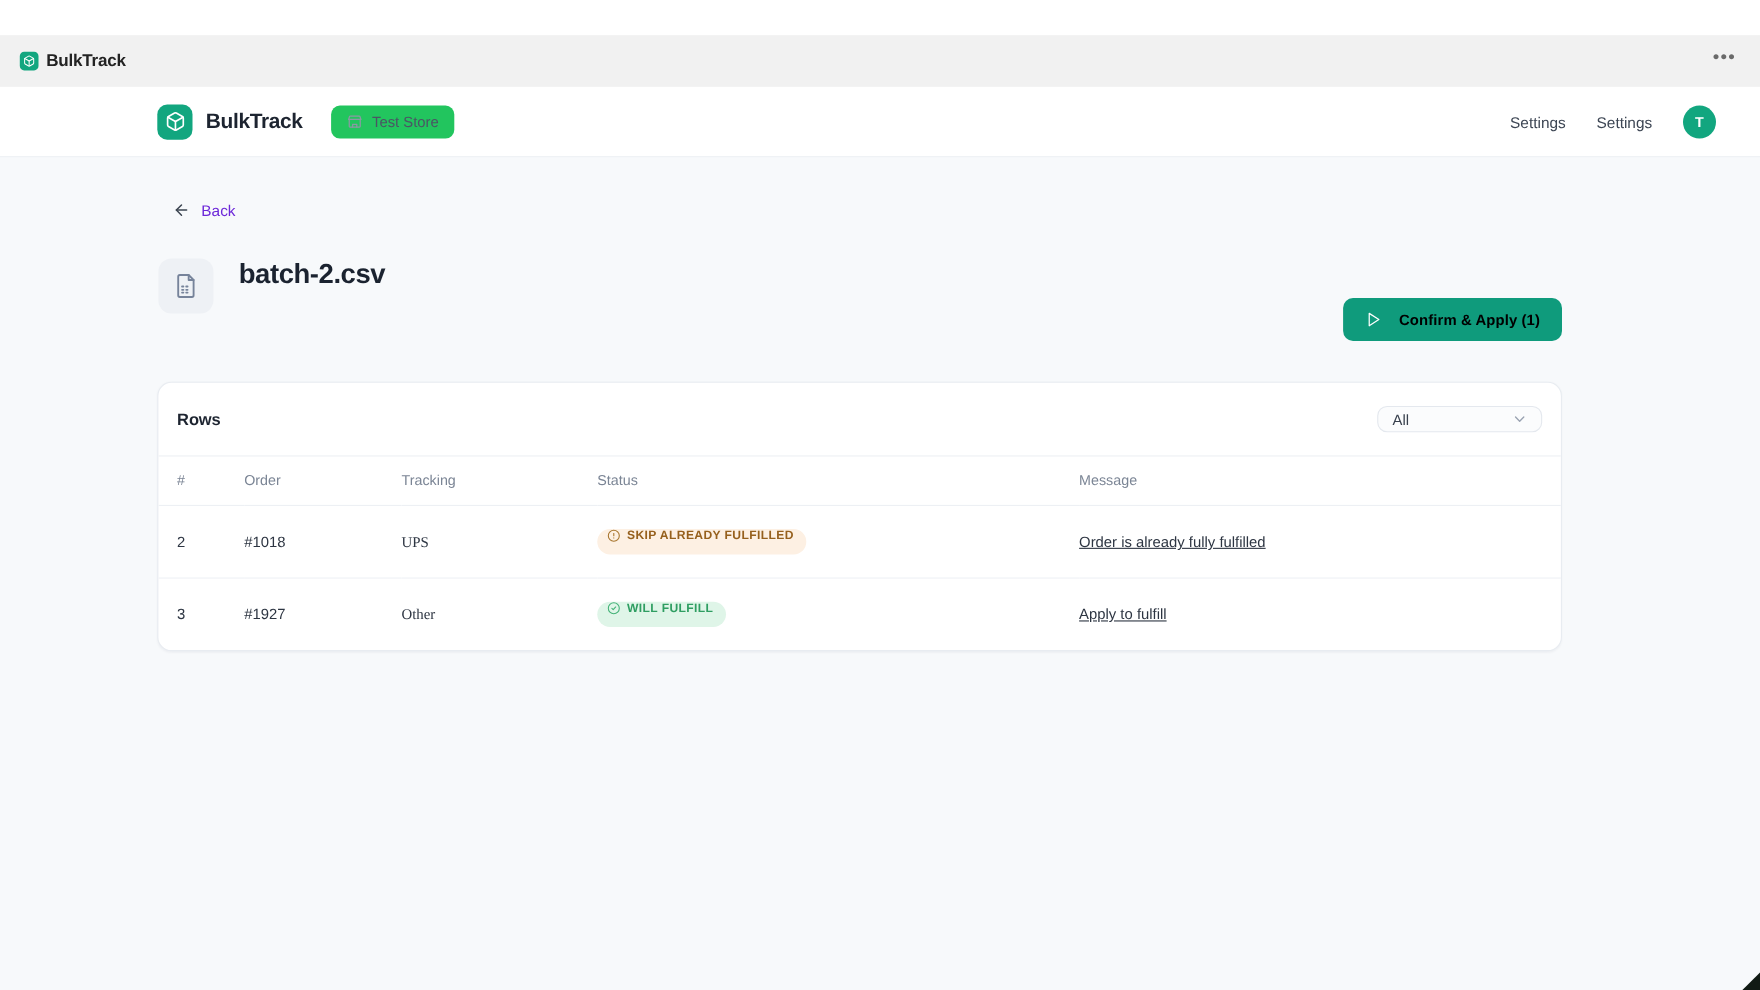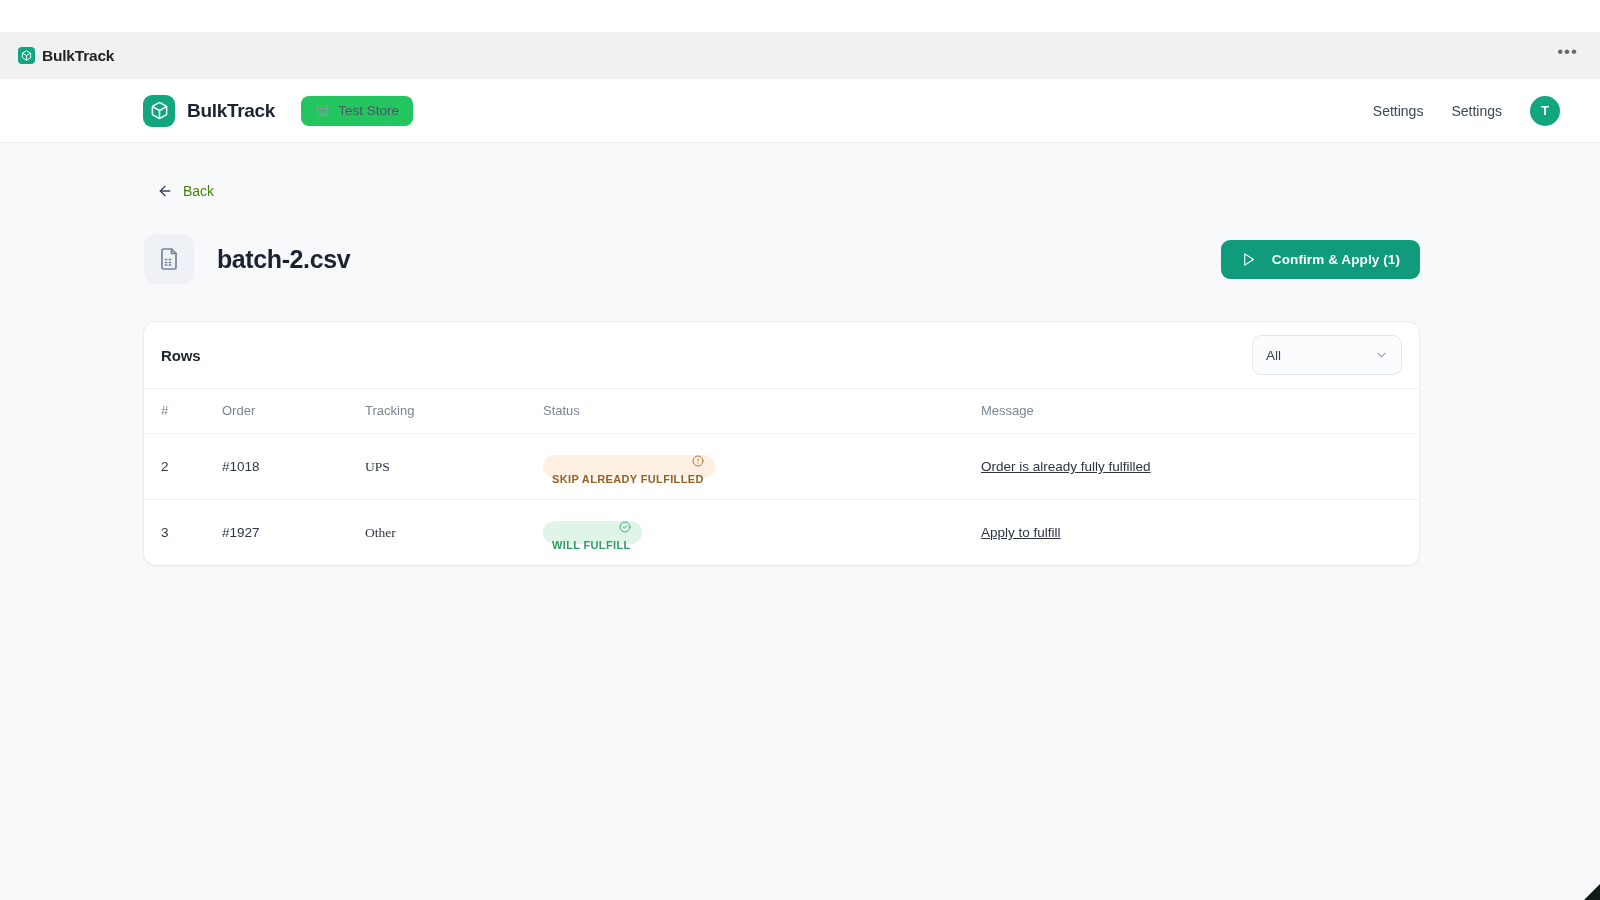--- a/index.html
+++ b/index.html
@@ -145,30 +145,30 @@
   
   .main {
     padding: 40px 180px 0 143px;
   }
 
   .back-link {
     display: inline-flex;
     align-items: center;
     gap: 10px;
     font-size: 14px;
-    color: #4d7c0f;
+    color: #6d28d9;
     cursor: pointer;
     text-decoration: none;
     margin-left: 14px;
   }
 
   .page-head {
     margin-top: 31px;
     display: flex;
-    align-items: center;
+    align-items: flex-start;
     padding-left: 1px;
   }
   .file-icon-tile {
     width: 50px;
     height: 50px;
     border-radius: 12px;
     background: #eef1f5;
     display: flex;
     align-items: center;
     justify-content: center;
@@ -181,30 +181,31 @@
     color: #1b2330;
     letter-spacing: -0.4px;
   }
   .page-head-spacer { flex: 1; }
 
   .primary-btn {
     display: inline-flex;
     align-items: center;
     gap: 16px;
     background: #0f9b7c;
-    color: #ffffff;
+    color: #000000;
     border: none;
     border-radius: 9px;
     height: 39px;
     padding: 0 20px;
     font-size: 13.5px;
     font-weight: 600;
     font-family: "Liberation Sans", sans-serif;
     cursor: pointer;
     letter-spacing: 0.1px;
+    margin-top: 36px;
   }
 
   
   .card {
     margin-top: 37px;
     background: #ffffff;
     border: 1px solid #e8ecf1;
     border-radius: 13px;
     box-shadow: 0 1px 2px rgba(16, 24, 40, 0.04);
     overflow: hidden;
@@ -220,21 +221,21 @@
     font-size: 15px;
     font-weight: 700;
     color: #1d2430;
     letter-spacing: -0.1px;
   }
   .card-head-spacer { flex: 1; }
 
   .filter-select {
     position: relative;
     width: 150px;
-    height: 40px;
+    height: 24px;
     border: 1px solid #e4e8ee;
     border-radius: 9px;
     background: #fbfcfd;
     display: flex;
     align-items: center;
     padding: 0 13px;
     cursor: pointer;
   }
   .filter-select-value {
     font-size: 13.5px;
@@ -277,30 +278,29 @@
 
   .mono {
     font-family: Liberation Serif, serif;
     font-size: 13px;
     color: #2d3542;
   }
   .msg-text { color: #6b7585; text-decoration: underline; }
 
   .badge {
     display: inline-flex;
-    align-items: flex-end;
+    align-items: flex-start;
     gap: 6px;
     height: 23px;
     border-radius: 12px;
     padding: 0 11px 0 9px;
     font-size: 11px;
     font-weight: 700;
     letter-spacing: 0.35px;
     white-space: nowrap;
-    flex-direction: column;
   }
   .badge-warn {
     background: #fdf0e3;
     color: #96601d;
   }
   .badge-ok {
     background: #dff5e8;
     color: #2f9e62;
   }
 

